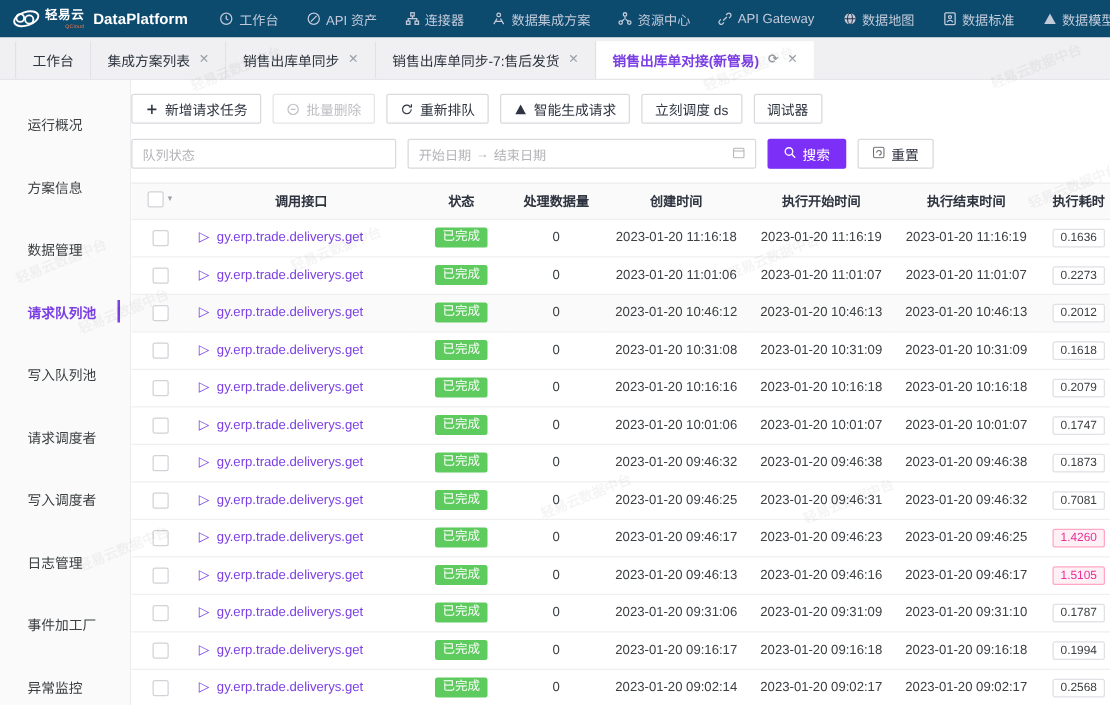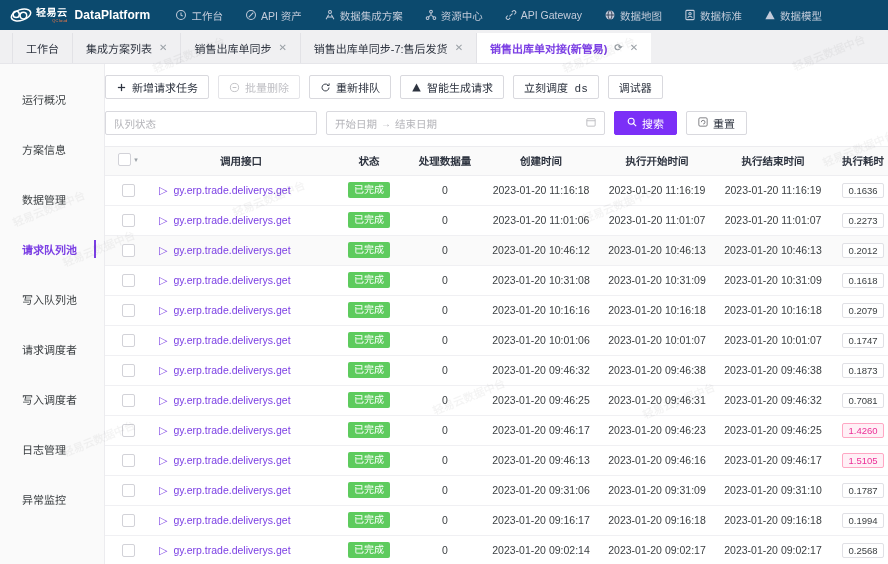--- a/index.html
+++ b/index.html
@@ -91,21 +91,21 @@
   .side-item.active { color:#7b3fe4; font-weight:700; }
   .side-item.active::after {
     content:""; position:absolute; right: 8px; top: 8px;
     width: 2px; height: 18px; background:#7b3fe4;
   }
 
   
   .main { flex:1 1 auto; min-width:0; display:flex; flex-direction:column; background:#fff; }
 
   .toolbar { padding: 11px 0 0 0; display:flex; align-items:center; gap:9px; padding-left: 0; }
-  .toolbar-inner { display:flex; align-items:flex-start; gap:9px; padding-left: 0px; font-family: Liberation Mono, monospace; }
+  .toolbar-inner { display:flex; align-items:flex-start; gap:9px; padding-left: 0px; }
   .btn {
     height: 24px; display:inline-flex; align-items:center; gap:5px;
     padding: 0 10px; border:1px solid #d9d9de; background:#fff;
     border-radius: 2px; font-size: 11px; color:#2e3440; cursor:pointer;
     white-space:nowrap;
   }
   .btn .b-icon { display:inline-flex; width:11px; height:11px; align-items:center; justify-content:center; }
   .btn.disabled { color:#bfbfc4; border-color:#e4e4e8; cursor:not-allowed; background:#fff; }
 
   .filterbar { display:flex; align-items:center; gap:9px; padding: 12px 0 11px 0; }
@@ -209,20 +209,31 @@
             <svg width="12" height="12" viewBox="0 0 14 14" fill="none" stroke="#c3cbda" stroke-width="1.2">
               <circle cx="7" cy="7" r="5.2"></circle>
               <line x1="4.3" y1="9.7" x2="9.7" y2="4.3"></line>
             </svg>
           </span>
           <span>API 资产</span>
         </div>
         <div class="nav-item">
           <span class="ni-icon">
             <svg width="12" height="12" viewBox="0 0 14 14" fill="none" stroke="#c3cbda" stroke-width="1.2">
+              <rect x="5.4" y="1.4" width="3.2" height="3"></rect>
+              <rect x="1.4" y="9.2" width="3.2" height="3"></rect>
+              <rect x="9.4" y="9.2" width="3.2" height="3"></rect>
+              <path d="M7 4.4v2.4M3 9.2V6.8h8v2.4"></path>
+            </svg>
+          </span>
+          <span>连接器</span>
+        </div>
+        <div class="nav-item">
+          <span class="ni-icon">
+            <svg width="12" height="12" viewBox="0 0 14 14" fill="none" stroke="#c3cbda" stroke-width="1.2">
               <circle cx="7" cy="3.4" r="1.7"></circle>
               <path d="M2.4 12l3-5.2M11.6 12l-3-5.2M4.2 9.4h5.6"></path>
             </svg>
           </span>
           <span>数据集成方案</span>
         </div>
         <div class="nav-item">
           <span class="ni-icon">
             <svg width="12" height="12" viewBox="0 0 14 14" fill="none" stroke="#c3cbda" stroke-width="1.2">
               <circle cx="7" cy="3" r="1.6"></circle>
@@ -316,20 +327,23 @@
           <span>写入队列池</span>
         </div>
         <div class="side-item">
           <span>请求调度者</span>
         </div>
         <div class="side-item">
           <span>写入调度者</span>
         </div>
         <div class="side-item">
           <span>日志管理</span>
+        </div>
+        <div class="side-item">
+          <span>事件加工厂</span>
         </div>
         <div class="side-item">
           <span>异常监控</span>
         </div>
       </div>
 
     <div class="main">
 
       <div class="toolbar">
         <div class="toolbar-inner" id="toolbar-inner">

